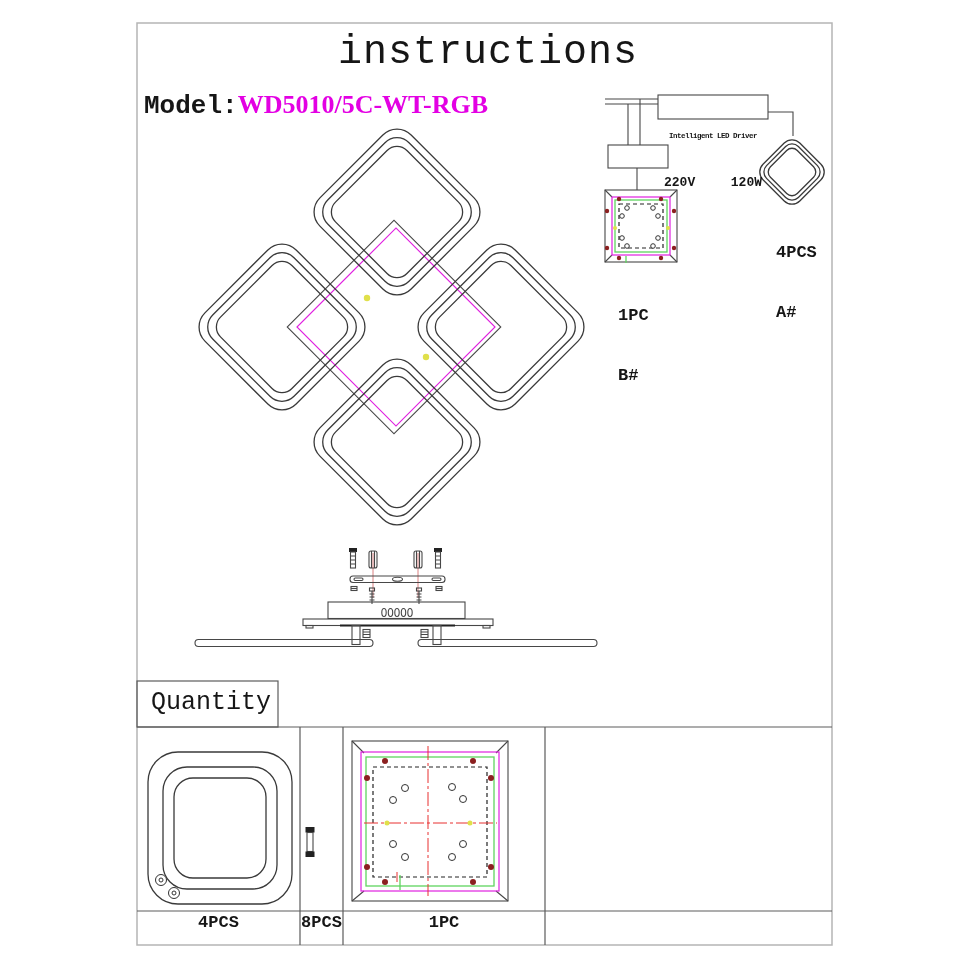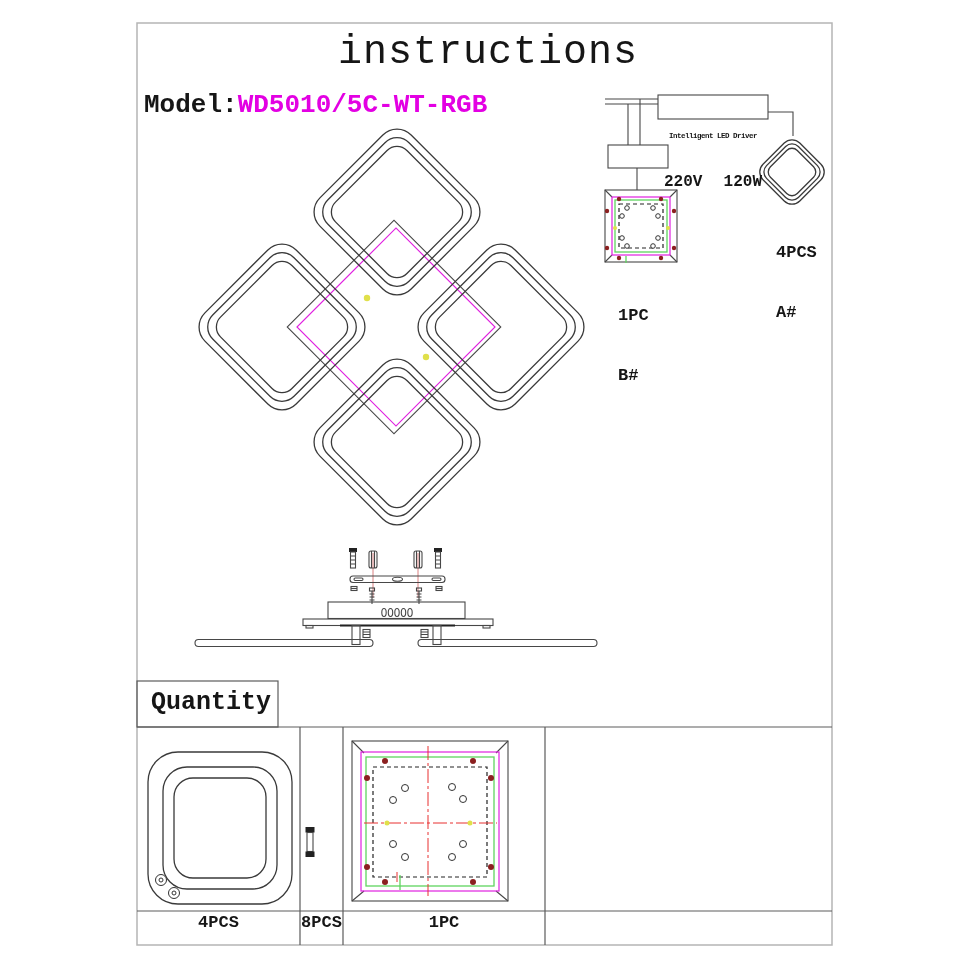--- a/index.html
+++ b/index.html
@@ -2,31 +2,31 @@
 <html><head>
 <meta charset="utf-8">
 <style>
   html,body{margin:0;padding:0;background:#ffffff;}
   .canvas{position:relative;width:872px;height:970px;background:#fff;overflow:hidden;
           font-family:"Liberation Mono","DejaVu Sans Mono",monospace;color:#161616;}
   .canvas svg{position:absolute;left:0;top:0;}
   .txt{position:absolute;white-space:pre;}
   .title{left:337px;top:30px;width:302px;text-align:center;font-size:40px;letter-spacing:1px;}
   .model-line{left:144px;top:90px;font-size:26px;font-weight:600;}
-  .model-value{color:#e300e3;}
+  .model-value{color:#e300e3;font-family:Liberation Serif, serif;}
   .drv-box{left:659px;top:96px;width:108px;height:22px;text-align:center;}
   .drv-name{font-size:7.5px;font-weight:bold;line-height:8px;letter-spacing:-0.5px;}
-  .drv-row2{display:flex;justify-content:space-between;padding:0 5px;font-size:16px;font-weight:bold;line-height:13px;}
+  .drv-row2{display:flex;justify-content:space-between;padding:0 5px;font-size:13px;font-weight:bold;line-height:13px;}
   .sub-box{left:609px;top:146px;width:58px;text-align:center;}
   .sub-name{font-size:5px;font-weight:bold;line-height:6px;letter-spacing:-0.5px;}
   .sub-power{font-size:12px;font-weight:bold;line-height:14px;}
   .part-label{font-size:17px;font-weight:bold;line-height:20px;}
   .lbl-a{left:776px;top:203px;}
   .lbl-b{left:618px;top:266px;}
-  .quantity{left:151px;top:688px;font-size:25px;font-weight:700;text-align:center;}
+  .quantity{left:151px;top:688px;font-size:25px;font-weight:400;text-align:center;}
   .cell-label{position:absolute;top:913px;text-align:center;font-size:17px;font-weight:bold;}
   .cl-1{left:137px;width:163px;}
   .cl-2{left:298px;width:47px;text-align:center;}
   .cl-3{left:343px;width:202px;}
   
   .ln{fill:none;stroke:#3a3a3a;stroke-width:1.3px;}
   .ln2{fill:none;stroke:#474747;stroke-width:1.1px;}
   .mg{fill:none;stroke:#e020e0;stroke-width:1.2px;}
   .gn{fill:none;stroke:#5fd45f;stroke-width:1.3px;}
   .dsh{fill:none;stroke:#242424;stroke-width:1.2px;stroke-dasharray:4 3;}

